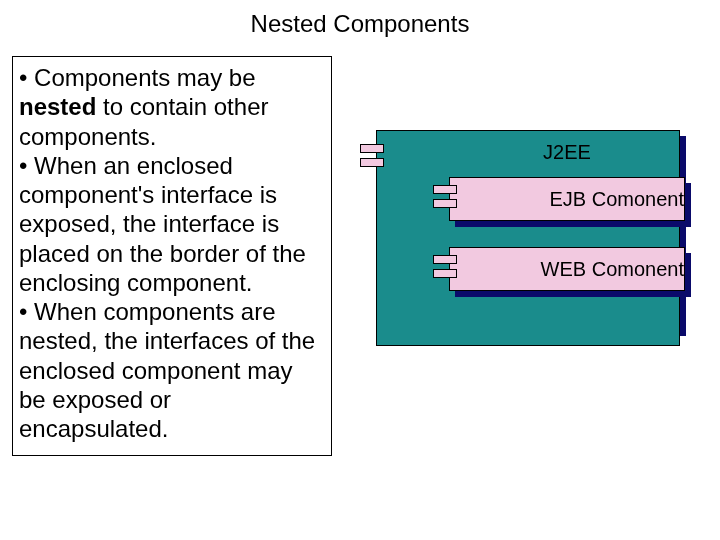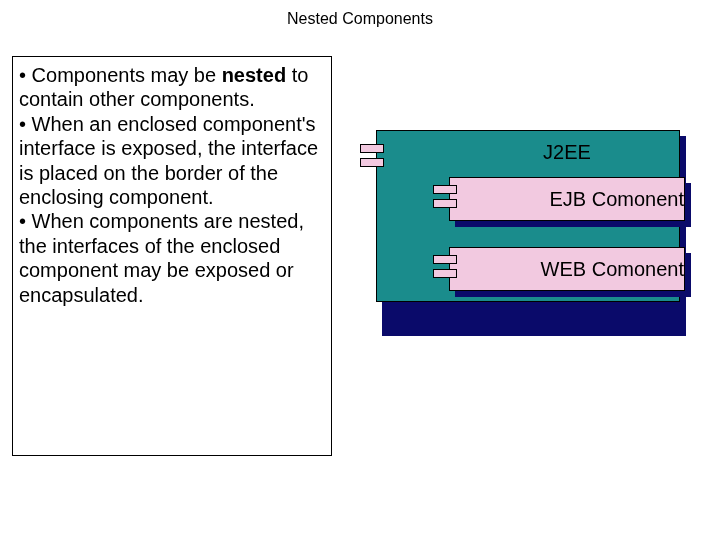--- a/index.html
+++ b/index.html
@@ -17,31 +17,31 @@
     width: 720px;
     height: 540px;
     position: relative;
   }
   .title {
     position: absolute;
     top: 10px;
     left: 0;
     width: 720px;
     text-align: center;
-    font-size: 16px;
+    font-size: 24px;
   }
   .textbox {
     position: absolute;
     left: 12px;
     top: 56px;
     width: 320px;
     height: 400px;
     border: 1px solid #000;
     padding: 6px 8px 6px 6px;
-    font-size: 20px;
+    font-size: 24px;
     line-height: 1.22;
   }
   .textbox p { margin: 0; }
   .bold { font-weight: bold; }
 
   .diagram {
     position: absolute;
     left: 348px;
     top: 130px;
     width: 344px;
@@ -49,21 +49,21 @@
   }
   .outer-shadow {
     position: absolute;
     left: 34px; top: 6px;
     width: 304px; height: 200px;
     background: #0a0a6a;
   }
   .outer {
     position: absolute;
     left: 28px; top: 0;
-    width: 304px; height: 172px;
+    width: 304px; height: 216px;
     background: #1a8c8c;
     border: 1px solid #000;
   }
   .outer-label {
     position: absolute;
     left: 120px; top: 10px;
     width: 140px;
     font-size: 20px;
     text-align: center;
   }

